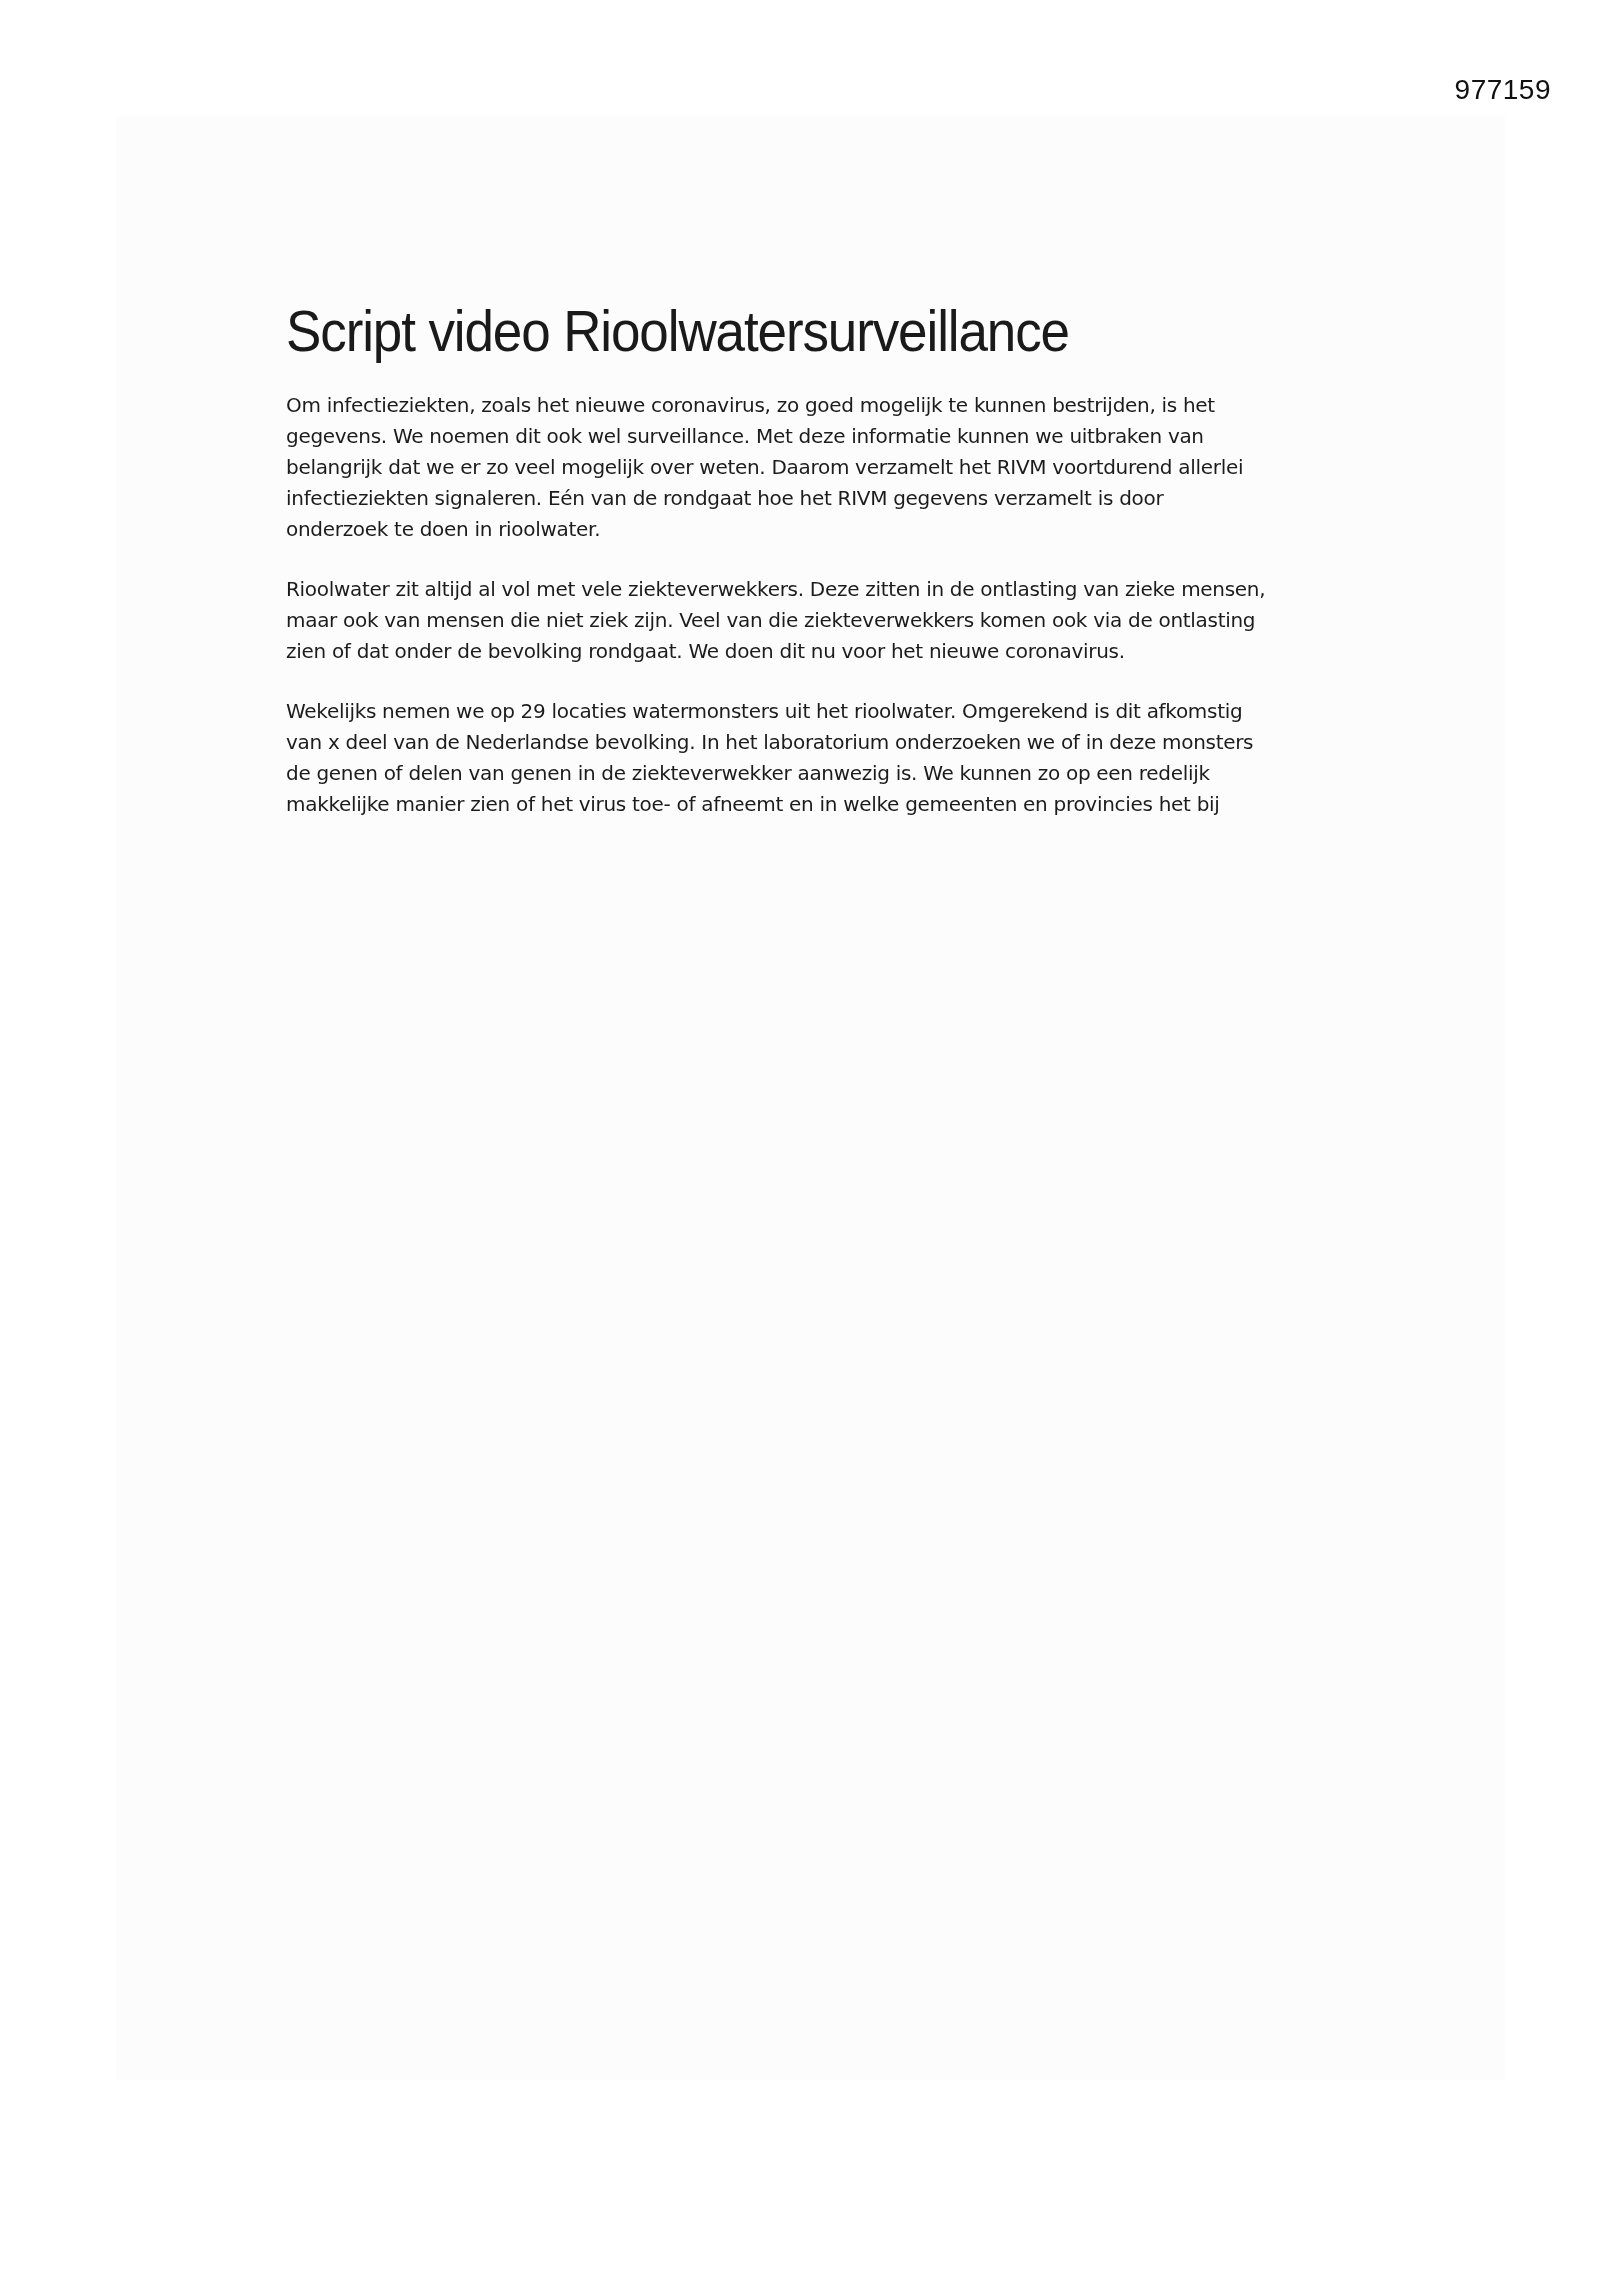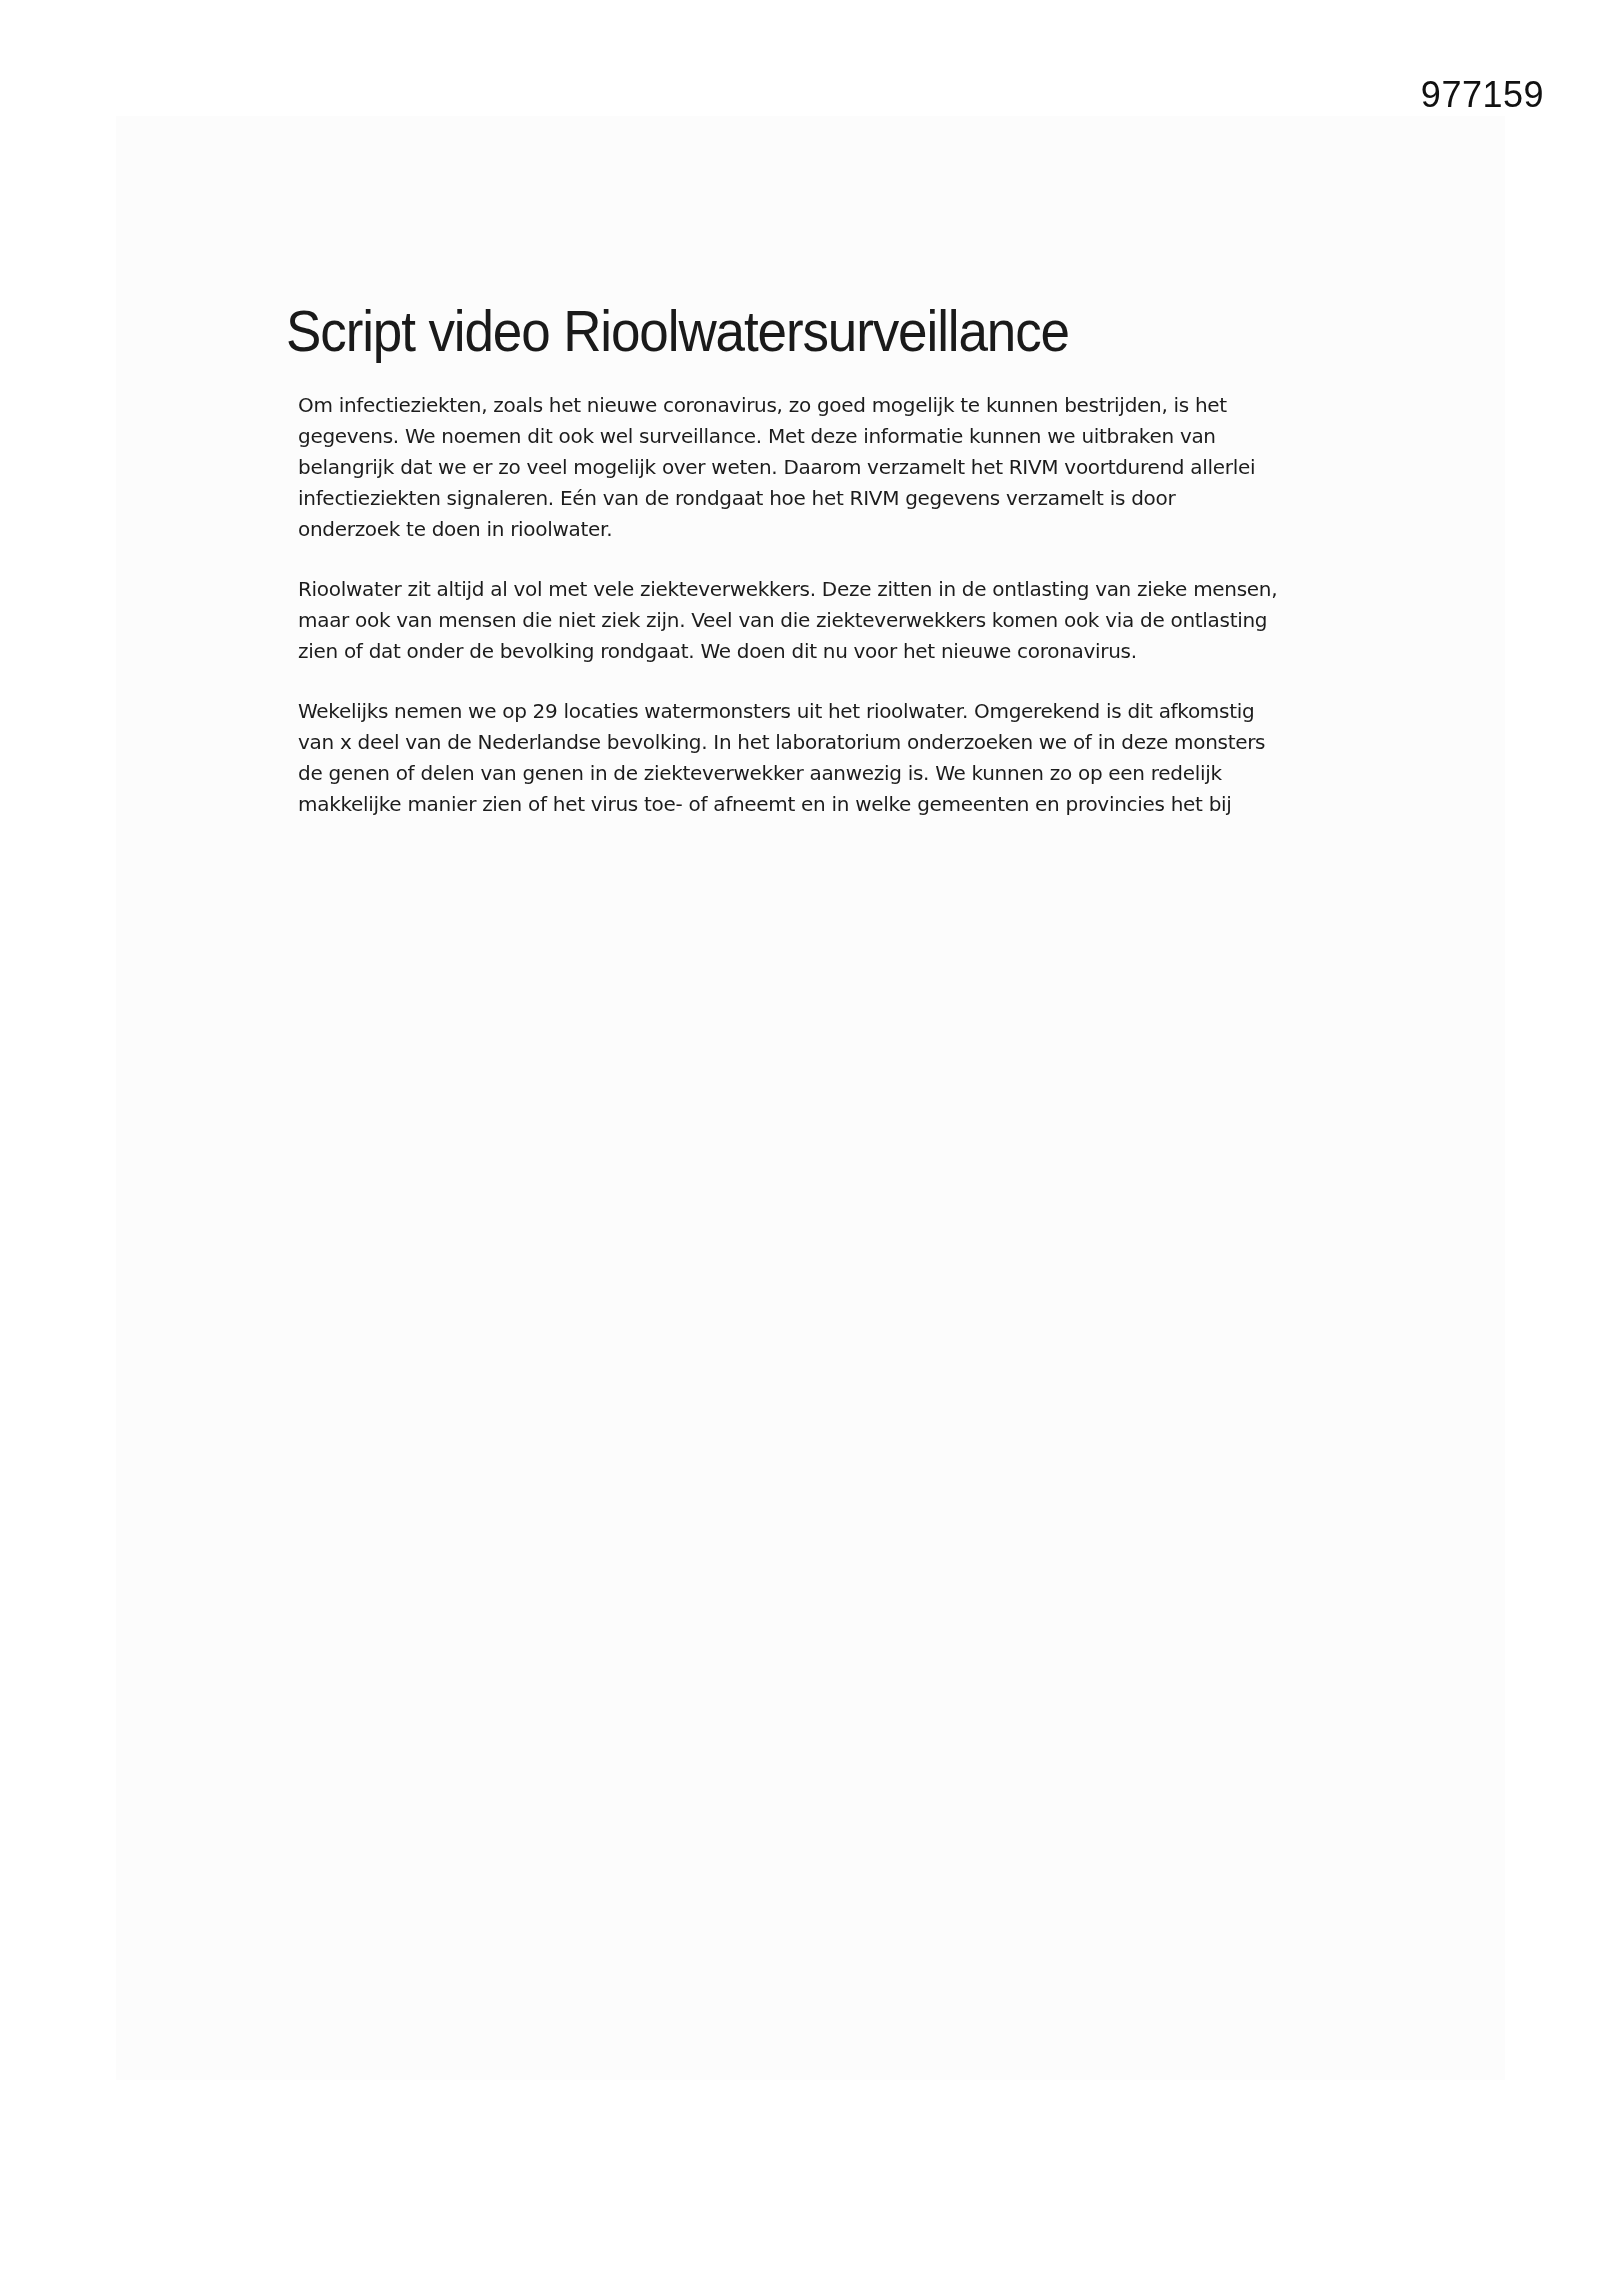--- a/index.html
+++ b/index.html
@@ -10,23 +10,23 @@
     body {
       width: 1621px;
       height: 2292px;
       position: relative;
       overflow: hidden;
       font-family: "Liberation Sans", sans-serif;
     }
     .doc-id {
       position: absolute;
       top: 74px;
-      right: 77px;
+      right: 70px;
       font-family: "Liberation Sans", sans-serif;
-      font-size: 36px;
+      font-size: 28px;
       color: #111111;
       letter-spacing: 0.5px;
     }
     .page {
       position: absolute;
       left: 116px;
       top: 116px;
       width: 1389px;
       height: 1964px;
       background: #fcfcfc;
@@ -48,21 +48,21 @@
       color: #1a1a1a;
       transform: scaleX(0.93);
       transform-origin: left center;
       white-space: nowrap;
     }
     .para {
       font-family: "DejaVu Sans", sans-serif;
       font-size: 20px;
       line-height: 31px;
       letter-spacing: -0.3px;
-      margin: 0 0 29px 12px;
+      margin: 0 0 29px 0;
       white-space: nowrap;
       color: #1c1c1c;
     }
     .line {
       display: block;
     }
     .para-last .line {
       transform: scaleX(0.90);
       transform-origin: left center;
     }

